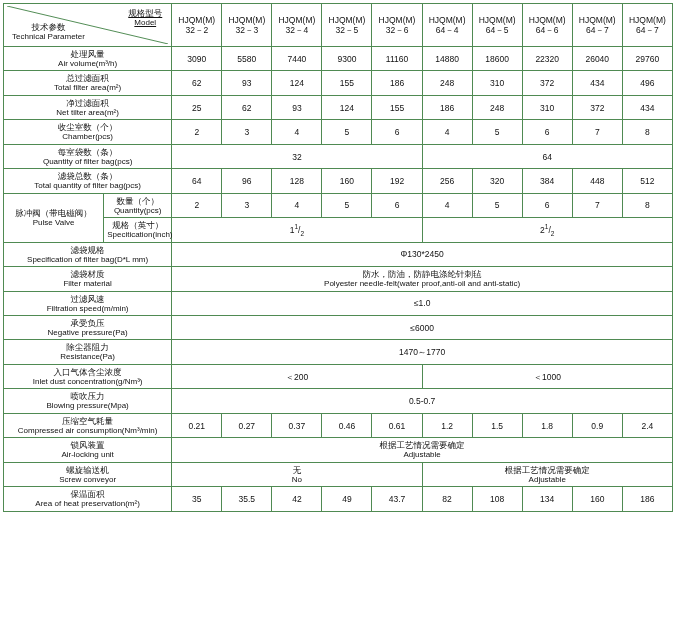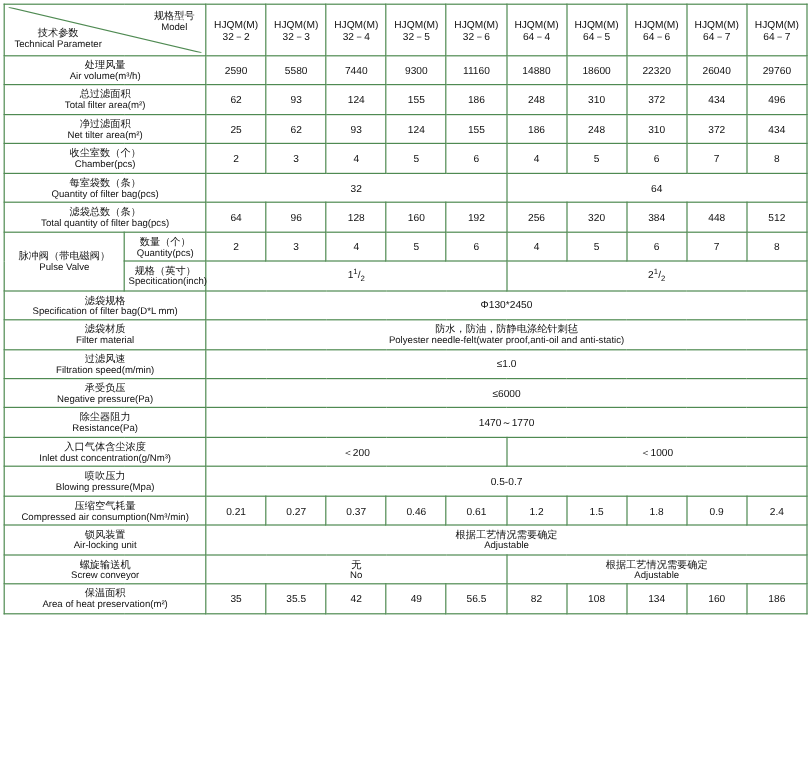--- a/index.html
+++ b/index.html
@@ -59,20 +59,21 @@
     width: 100%;
     height: 100%;
   }
   .corner-tr {
     position: absolute;
     right: 6px;
     top: 2px;
     text-align: center;
     font-size: 8.5px;
     line-height: 1.2;
+    text-decoration: underline;
   }
   .corner-bl {
     position: absolute;
     left: 5px;
     bottom: 2px;
     text-align: center;
     font-size: 8.5px;
     line-height: 1.2;
   }
   .sub-label {
@@ -129,21 +130,21 @@
       <td class="model-head">HJQM(M) 64－6</td>
       <td class="model-head">HJQM(M) 64－7</td>
       <td class="model-head">HJQM(M) 64－7</td>
     </tr>
 
     <tr>
       <td class="label" colspan="2">
         <span class="cn">处理风量</span>
         <span class="en">Air volume(m³/h)</span>
       </td>
-      <td>2590</td>
+      <td>3090</td>
       <td>5580</td>
       <td>7440</td>
       <td>9300</td>
       <td>11160</td>
       <td>14880</td>
       <td>18600</td>
       <td>22320</td>
       <td>26040</td>
       <td>29760</td>
     </tr>
@@ -364,21 +365,21 @@
 
     <tr>
       <td class="label" colspan="2">
         <span class="cn">保温面积</span>
         <span class="en">Area of heat preservation(m²)</span>
       </td>
       <td>35</td>
       <td>35.5</td>
       <td>42</td>
       <td>49</td>
-      <td>56.5</td>
+      <td>43.7</td>
       <td>82</td>
       <td>108</td>
       <td>134</td>
       <td>160</td>
       <td>186</td>
     </tr>
   </tbody>
 </table>
 
 </body></html>

